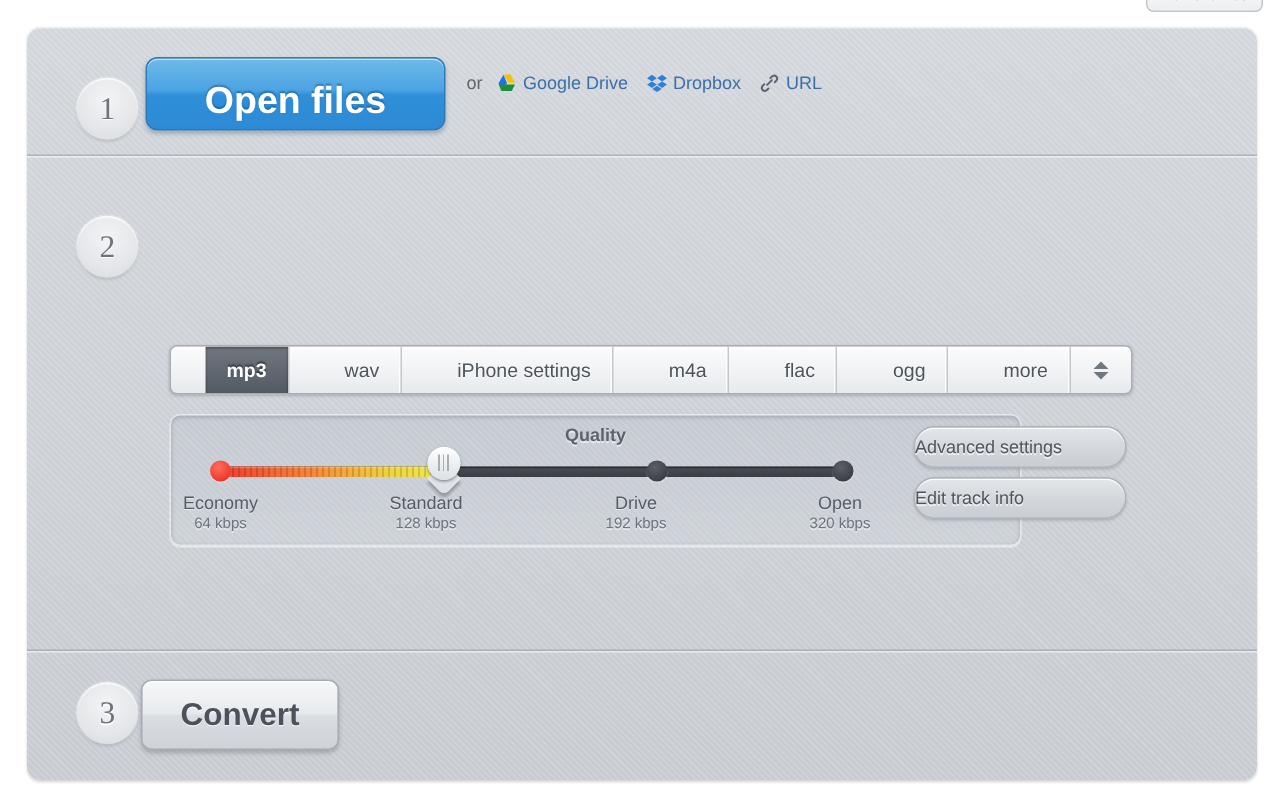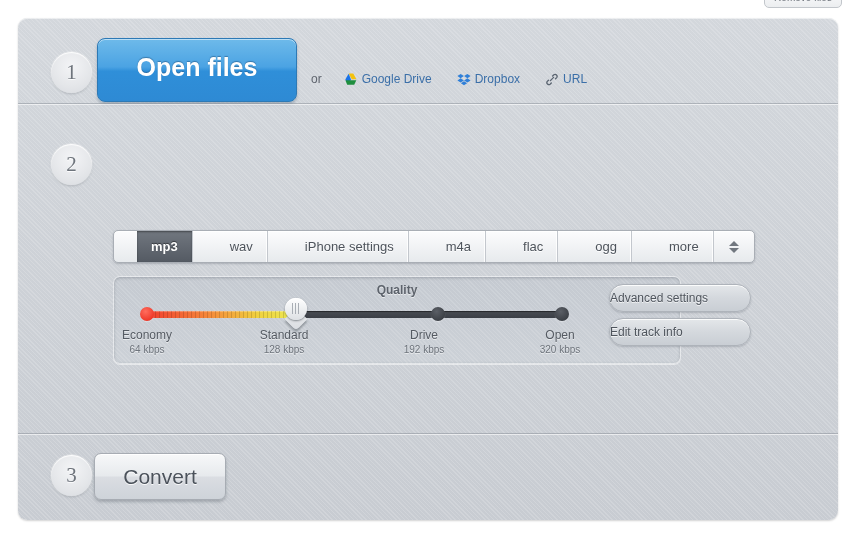--- a/index.html
+++ b/index.html
@@ -92,45 +92,45 @@
   .badge-1 { left: 33px; top: 34px; }
   .badge-2 { left: 33px; top: 41px; }
   .badge-3 { left: 33px; top: 22px; }
 
   
   .open-files-btn {
     position: absolute;
     left: 79px;
     top: 20px;
     width: 200px;
-    height: 64px;
+    height: 49px;
     border-radius: 8px;
     border: 1px solid #2d79b5;
     background: linear-gradient(to bottom, #6ebaea 0%, #4ba3e3 45%, #2f8fd9 52%, #2e8ad4 100%);
     box-shadow: inset 0 1px 0 rgba(255,255,255,.55),
                 0 2px 3px rgba(40,70,100,.3);
     color: #ffffff;
     font-size: 25px;
     font-weight: bold;
     line-height: 57px;
     text-align: center;
     text-shadow: 0 -1px 1px rgba(20,60,100,.45);
     box-sizing: border-box;
     cursor: pointer;
   }
 
   
   .cloud-links {
     position: absolute;
     left: 293px;
-    top: 52px;
+    top: 28px;
     height: 18px;
     display: flex;
     align-items: center;
-    gap: 20px;
+    gap: 7px;
     font-size: 12px;
   }
   .or-label {
     color: #5f656e;
     margin-right: 2px;
   }
   .cloud-link {
     display: inline-flex;
     align-items: center;
     gap: 4px;
@@ -347,21 +347,21 @@
     position: absolute;
     left: 76px;
     top: 20px;
     width: 132px;
     height: 47px;
     border-radius: 7px;
     border: 1px solid #a7acb3;
     background: linear-gradient(to bottom, #f7f8f9 0%, #e7eaed 48%, #dadde2 52%, #ced3d9 100%);
     box-shadow: inset 0 1px 0 rgba(255,255,255,.95), 0 2px 3px rgba(80,88,98,.35);
     font-size: 21px;
-    font-weight: normal;
+    font-weight: bold;
     color: #4b525b;
     line-height: 46px;
     text-align: center;
     text-shadow: 0 1px 0 rgba(255,255,255,.85);
     box-sizing: border-box;
     cursor: pointer;
   }
 </style>
 </head>
 <body>

